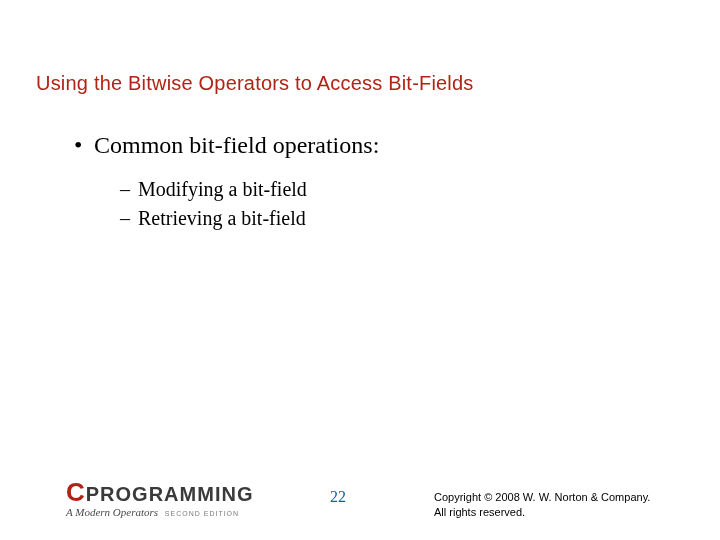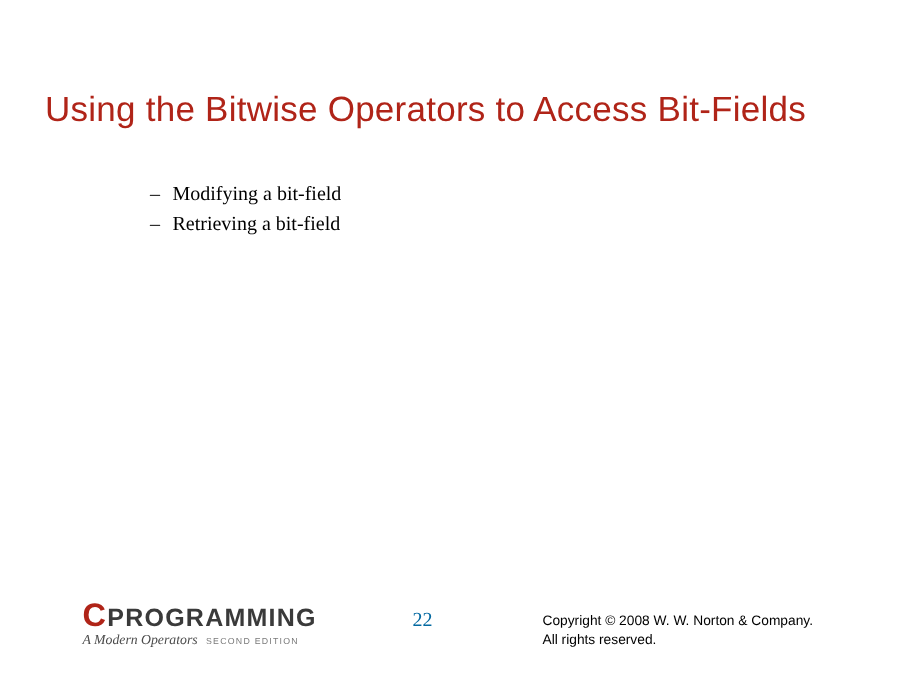--- a/index.html
+++ b/index.html
@@ -1,24 +1,24 @@
 <!DOCTYPE html>
 <html><head>
 <meta charset="utf-8">
 <style>
   * { margin: 0; padding: 0; box-sizing: border-box; }
   html, body { width: 720px; height: 540px; background: #fff; font-family: "Times New Roman", Times, serif; color: #000; }
   .slide { position: relative; width: 720px; height: 540px; }
   .chapter { position: absolute; left: 78px; top: 28px; font-family: Arial, Helvetica, sans-serif; font-size: 14px; font-weight: bold; font-style: italic; color: #000; }
-  .title { position: absolute; left: 36px; top: 72px; font-family: Arial, Helvetica, sans-serif; font-size: 28px; color: #b02418; letter-spacing: 0.2px; }
+  .title { position: absolute; left: 36px; top: 72px; font-family: Arial, Helvetica, sans-serif; font-size: 20px; color: #b02418; letter-spacing: 0.2px; }
   .body { position: absolute; left: 74px; top: 130px; width: 590px; font-size: 24px; line-height: 1.28; }
   .bullet1 { position: relative; padding-left: 20px; margin-bottom: 10px; }
   .bullet1::before { content: "•"; position: absolute; left: 0; top: 0; font-size: 24px; }
   .italic-bold { font-style: italic; font-weight: bold; }
-  .sublist { margin-top: 16px; margin-left: 46px; font-size: 16px; }
+  .sublist { margin-top: 16px; margin-left: 46px; font-size: 20px; }
   .bullet2 { position: relative; padding-left: 18px; margin-bottom: 4px; }
   .bullet2::before { content: "–"; position: absolute; left: 0; top: 0; }
   .footer { position: absolute; left: 0; bottom: 20px; width: 720px; height: 46px; }
   .logo { position: absolute; left: 66px; bottom: 2px; width: 190px; }
   .logo-top { display: flex; align-items: baseline; gap: 2px; }
   .logo-c { font-family: Arial, Helvetica, sans-serif; font-weight: 900; font-size: 26px; color: #b02418; letter-spacing: -1px; }
   .logo-word { font-family: Arial, Helvetica, sans-serif; font-weight: 900; font-size: 20px; color: #3a3a3a; letter-spacing: 1px; }
   .logo-sub { font-family: "Times New Roman", serif; font-style: italic; font-size: 11px; color: #4a4a4a; margin-top: -2px; }
   .logo-ed { font-family: Arial, Helvetica, sans-serif; font-size: 7px; color: #7a7a7a; letter-spacing: 1px; margin-left: 4px; font-style: normal; }
   .pagenum { position: absolute; left: 330px; bottom: 14px; font-family: "Times New Roman", serif; font-size: 16px; color: #0369a1; }
@@ -26,20 +26,23 @@
 </style>
 </head>
 <body>
 
 <div class="slide">
 
 
   <div class="title">Using the Bitwise Operators to Access Bit-Fields</div>
 
   <div class="body">
+    <div class="bullet1">
+      <span>Common bit-field operations:</span>
+    </div>
     <div class="sublist">
       <div class="bullet2"><span>Modifying a bit-field</span></div>
       <div class="bullet2"><span>Retrieving a bit-field</span></div>
     </div>
   </div>
 
   <div class="footer">
     <div class="logo">
       <div class="logo-top">
         <span class="logo-c">C</span>

